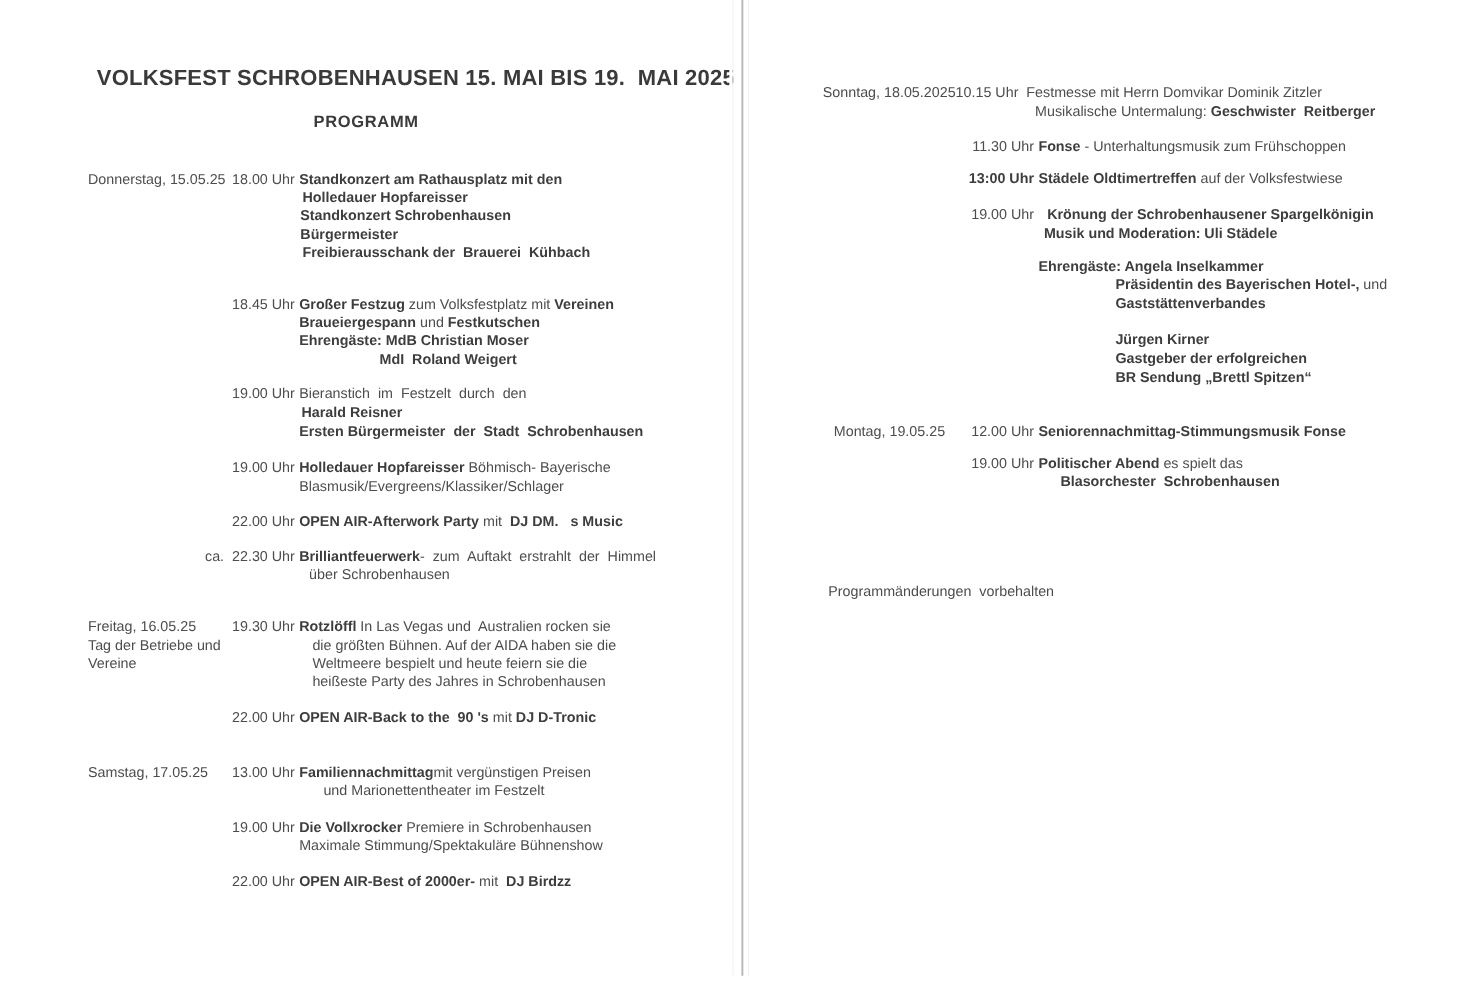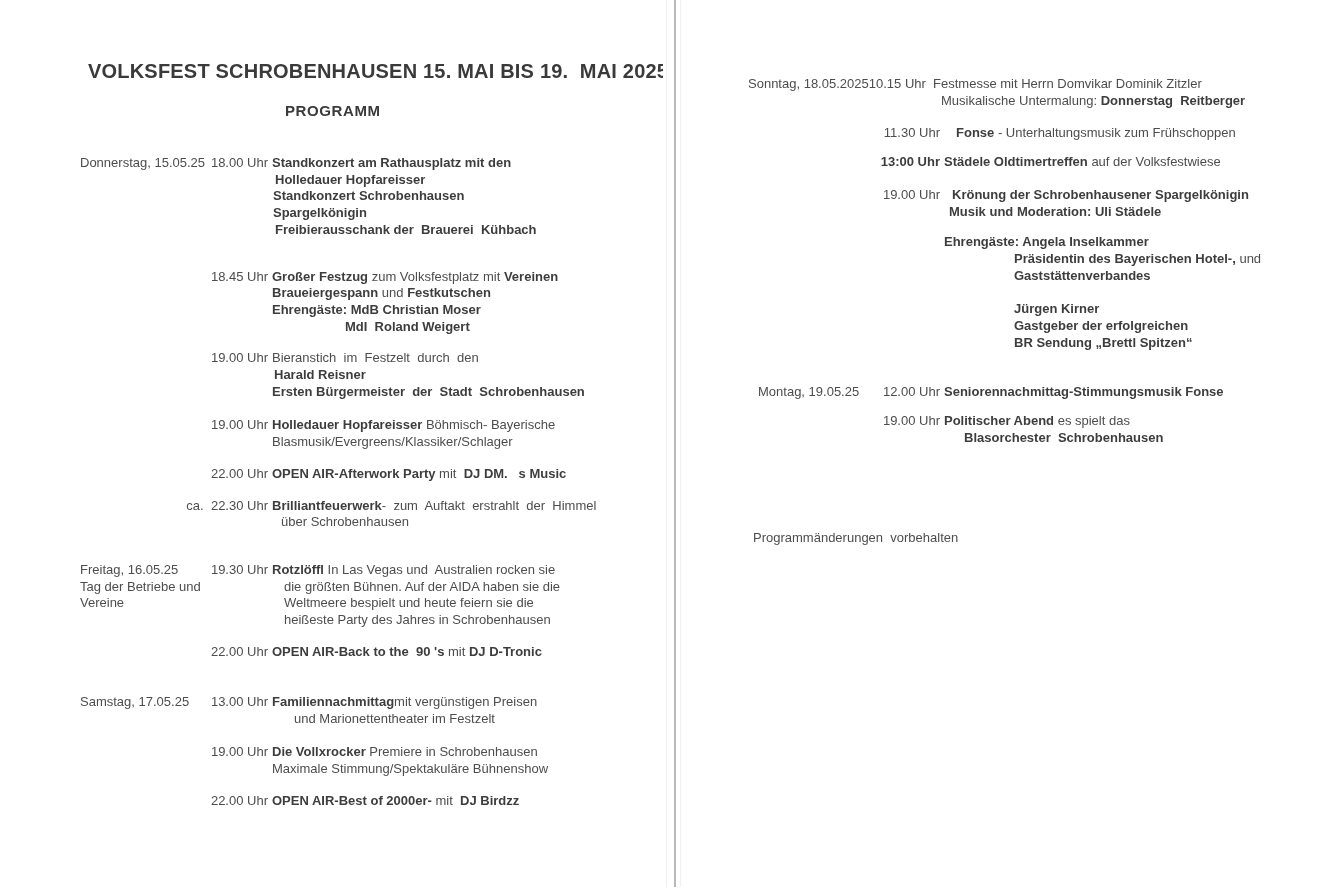--- a/index.html
+++ b/index.html
@@ -44,21 +44,21 @@
           <div class="daycol" style="width: 106px;">
             <div class="tl" style="margin-left: 0px;"><span class="sr">Donnerstag, 15.05.25</span></div>
           </div>
           <div class="entries">
             <div class="entry" style="margin-top: 0px;">
               <div class="timecol" style="width: 86px;">18.00 Uhr</div>
               <div class="lines">
                 <div class="tl" style="margin-left: 0px;"><span class="sb">Standkonzert am Rathausplatz mit den</span></div>
                 <div class="tl" style="margin-left: 3px;"><span class="sb">Holledauer Hopfareisser</span></div>
                 <div class="tl" style="margin-left: 1px;"><span class="sb">Standkonzert Schrobenhausen</span></div>
-                <div class="tl" style="margin-left: 1px;"><span class="sb">Spargelkönigin</span></div>
+                <div class="tl" style="margin-left: 1px;"><span class="sb">Bürgermeister</span></div>
                 <div class="tl" style="margin-left: 3px;"><span class="sb">Freibierausschank der  Brauerei  Kühbach</span></div>
               </div>
             </div>
             <div class="entry" style="margin-top: 30px;">
               <div class="timecol" style="width: 86px;">18.45 Uhr</div>
               <div class="lines">
                 <div class="tl" style="margin-left: 0px;"><span class="sb">Großer Festzug </span><span class="sr">zum Volksfestplatz mit </span><span class="sb">Vereinen</span></div>
                 <div class="tl" style="margin-left: 0px;"><span class="sb">Braueiergespann </span><span class="sr">und </span><span class="sb">Festkutschen</span></div>
                 <div class="tl" style="margin-left: 0px;"><span class="sb">Ehrengäste: MdB Christian Moser</span></div>
                 <div class="tl" style="margin-left: 73px;"><span class="sb">MdI  Roland Weigert</span></div>
@@ -159,32 +159,32 @@
 
   <div class="page page-right">
     <div class="blocks" id="right-blocks">
         <div class="blk" style="margin-top: 0px;">
           <div class="daycol" style="width: 0px;"></div>
           <div class="entries">
             <div class="entry" style="margin-top: 0px;">
               <div class="timecol" style="width: 0px;"></div>
               <div class="lines">
                 <div class="tl" style="margin-left: 0px;"><span class="sr">Sonntag, 18.05.2025</span><span class="sr">10.15 Uhr  Festmesse mit Herrn Domvikar Dominik Zitzler</span></div>
-                <div class="tl" style="margin-left: 193px;"><span class="sr">Musikalische Untermalung: </span><span class="sb">Donnerstag  Reitberger</span></div>
+                <div class="tl" style="margin-left: 193px;"><span class="sr">Musikalische Untermalung: </span><span class="sb">Geschwister  Reitberger</span></div>
               </div>
             </div>
           </div>
         </div>
         <div class="blk" style="margin-top: 16px;">
           <div class="daycol" style="width: 136px;"></div>
           <div class="entries">
             <div class="entry" style="margin-top: 0px;">
               <div class="timecol" style="width: 64px;">11.30 Uhr</div>
               <div class="lines">
-                <div class="tl" style="margin-left: 12px;"><span class="sb">Fonse </span><span class="sr">- Unterhaltungsmusik zum Frühschoppen</span></div>
+                <div class="tl" style="margin-left: 0px;"><span class="sb">Fonse </span><span class="sr">- Unterhaltungsmusik zum Frühschoppen</span></div>
               </div>
             </div>
             <div class="entry" style="margin-top: 12px;">
               <div class="timecol sb" style="width: 64px;">13:00 Uhr</div>
               <div class="lines">
                 <div class="tl" style="margin-left: 0px;"><span class="sb">Städele Oldtimertreffen </span><span class="sr">auf der Volksfestwiese</span></div>
               </div>
             </div>
             <div class="entry" style="margin-top: 16px;">
               <div class="timecol" style="width: 64px;">19.00 Uhr</div>

